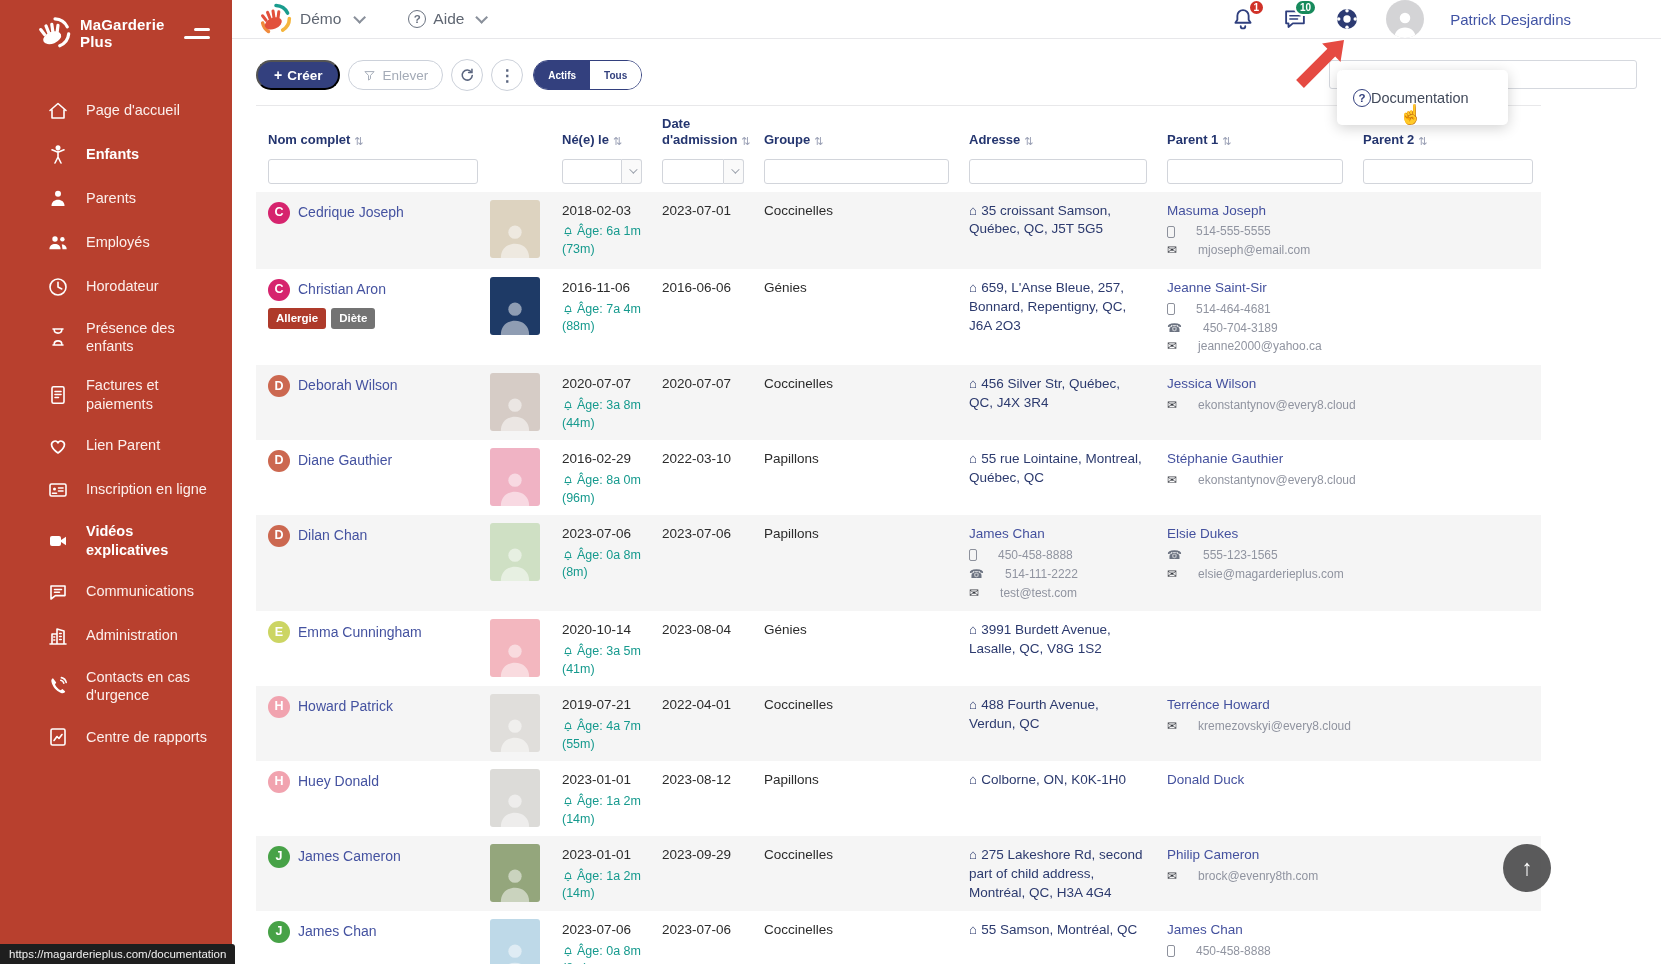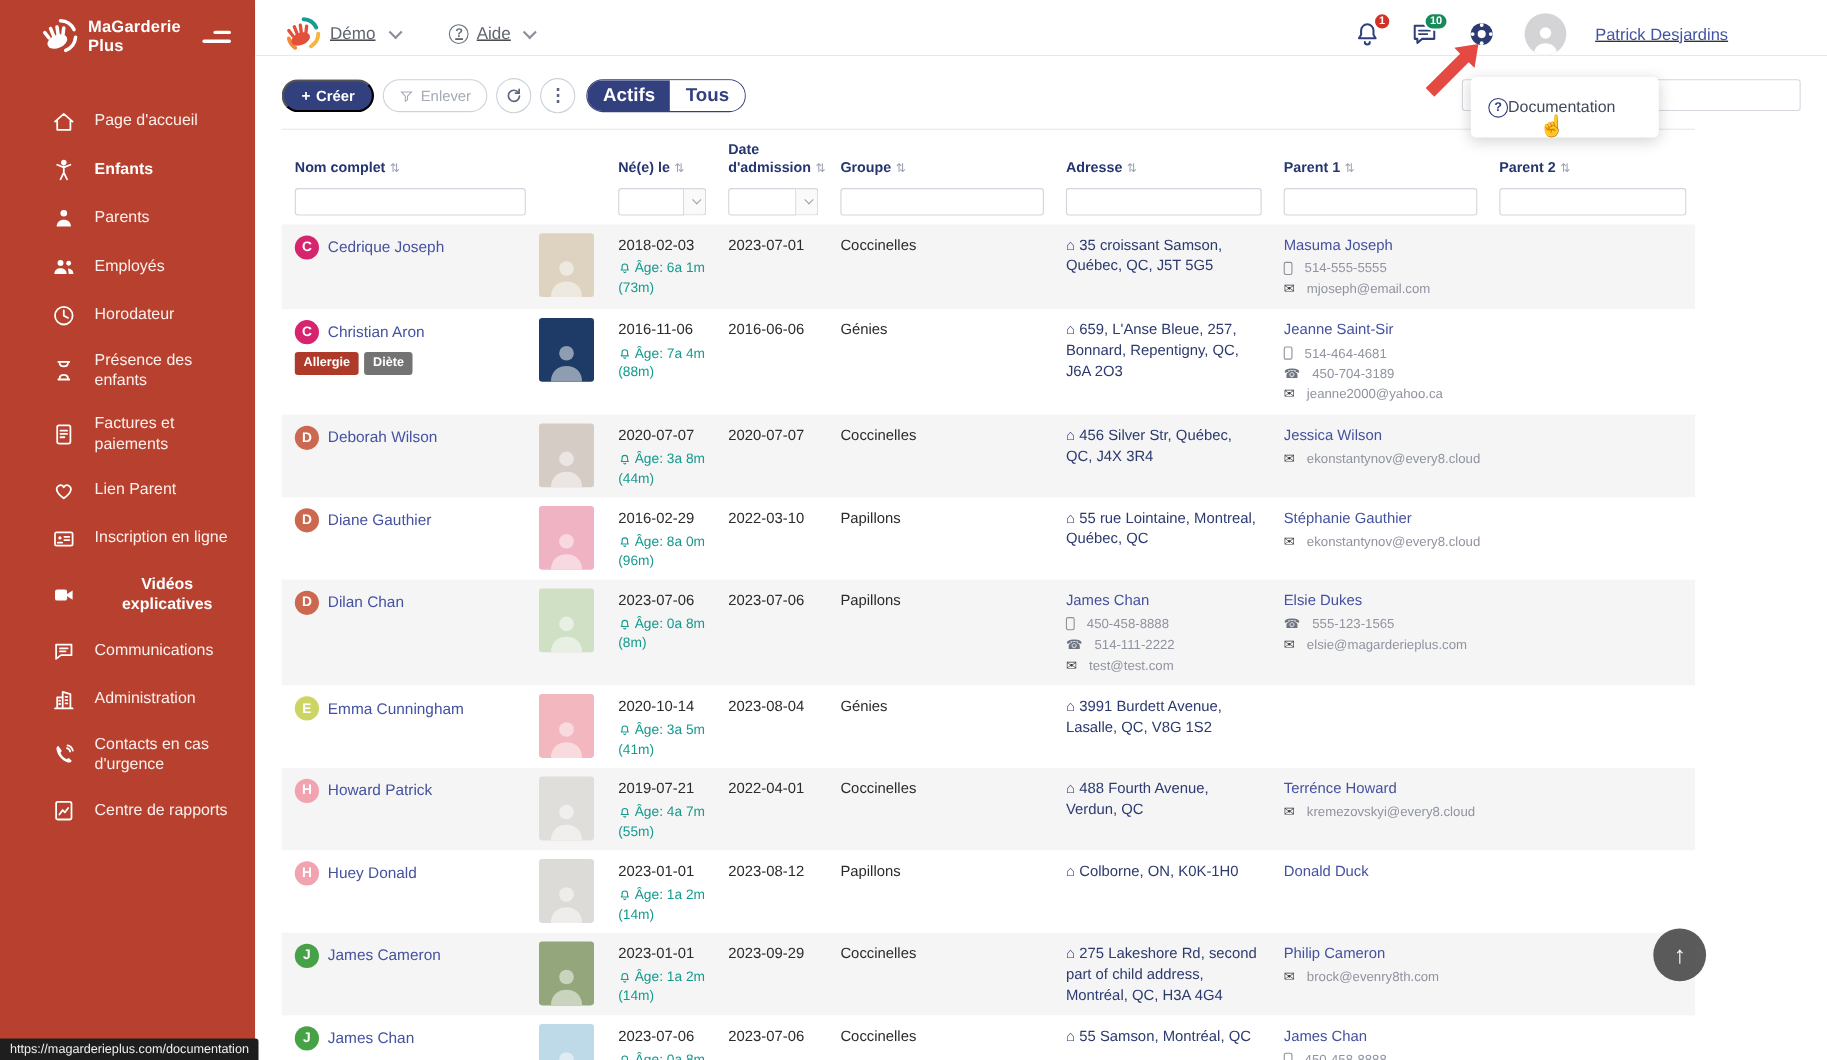--- a/index.html
+++ b/index.html
@@ -18,26 +18,26 @@
   .hamburger i { display:block; height:3px; border-radius:2px; background:#fff; }
   .hamburger i:nth-child(1){ width:16px; }
   .hamburger i:nth-child(2){ width:26px; }
   .side-nav { margin-top:28px; }
   .side-item { display:flex; align-items:center; padding:10px 14px 10px 34px; cursor:pointer; }
   .side-item .sicon { width:24px; height:24px; margin-right:16px; flex:none; }
   .sicon svg { width:24px; height:24px; stroke:#fff; fill:none; stroke-width:1.6;
     stroke-linecap:round; stroke-linejoin:round; }
   .sicon svg .f { fill:#fff; stroke:none; }
   .slabel { font-size:14.5px; color:#fcefec; line-height:1.3; }
-  .side-item.bold .slabel { font-weight:bold; color:#fff;text-align:center; }
+  .side-item.bold .slabel { font-weight:bold; color:#fff; }
 
   
   .main { flex:1; display:flex; flex-direction:column; min-width:0; }
   .topbar { height:66px; background:#fff; display:flex; align-items:center;
-    padding:12px 90px 0 28px; border-bottom:1px solid #e7e7ea; box-shadow:0 1px 3px rgba(0,0,0,.05);text-decoration:underline; }
+    padding:0 90px 0 28px; border-bottom:1px solid #e7e7ea; box-shadow:0 1px 3px rgba(0,0,0,.05); }
   .org { display:flex; align-items:center; gap:8px; cursor:pointer; }
   .org-logo svg { width:32px; height:32px; display:block; }
   .org-label, .help-label { font-size:15.5px; color:#5f6672; }
   .chev { width:9px; height:9px; border-right:2px solid #8a909b; border-bottom:2px solid #8a909b;
     transform:rotate(45deg) translateY(-3px); display:inline-block; margin-left:4px; }
   .help { display:flex; align-items:center; gap:7px; margin-left:46px; cursor:pointer; }
   .qmark { width:18px; height:18px; border:1.7px solid #6a7280; border-radius:50%;
     display:flex; align-items:center; justify-content:center; color:#6a7280;
     font-size:11.5px; font-weight:bold; }
   .qmark::before { content:"?"; }
@@ -62,21 +62,21 @@
     font-size:13.5px; border-radius:16px; height:30px; }
   .btn-create { background:#33407e; color:#fff; padding:0 16px; font-weight:bold; gap:5px; }
   .plus::before { content:"+"; font-weight:bold; font-size:14px; }
   .btn-remove { border:1px solid #ccd1da; color:#a4abb7; padding:0 14px; background:#fff; gap:6px; }
   .btn-remove svg { width:13px; height:13px; stroke:#a4abb7; fill:none; stroke-width:1.5; }
   .btn-round { width:32px; height:32px; border:1px solid #ccd1da; border-radius:50%; background:#fff;
     color:#5a657f; }
   .btn-round svg { width:16px; height:16px; stroke:#5a657f; fill:none; stroke-width:1.9; stroke-linecap:round; }
   .kebab::before { content:"\22EE"; font-size:16px; font-weight:bold; color:#5a657f; }
   .segment { display:flex; border:1px solid #33407e; border-radius:16px; overflow:hidden; height:30px; margin-left:2px; }
-  .seg { padding:0 14px; display:flex; align-items:center; font-size:17px; cursor:pointer; }
+  .seg { padding:0 14px; display:flex; align-items:center; font-size:10px; cursor:pointer; }
   .seg.on { background:#33407e; color:#fff; font-weight:bold; }
   .seg.off { background:#fff; color:#33407e; font-weight:bold; }
   .search-input { position:absolute; right:0; top:1px; width:308px; height:29px;
     border:1px solid #d5d8de; border-radius:3px; padding:0 10px; font-size:13px; color:#444;
     font-family:"Liberation Sans", sans-serif; }
   .search-input::placeholder { color:#9aa0ab; }
 
   
   .tablewrap { margin-top:14px; width:1285px; }
   .tgrid { display:grid; grid-template-columns:230px 64px 100px 102px 205px 198px 196px 190px; }
@@ -109,21 +109,21 @@
   .photo { width:50px; height:58px; border-radius:3px; overflow:hidden; display:flex;
     align-items:flex-end; justify-content:center; }
   .photo svg { width:40px; height:40px; }
   .bdate { margin-bottom:3px; }
   .age { color:#169a8e; font-size:12.5px; display:flex; align-items:center; gap:3px; }
   .age svg { width:12px; height:12px; stroke:#169a8e; fill:none; stroke-width:2; flex:none; }
   .addr { color:#2c3a6e; }
   .ic-house { color:#2c3a6e; margin-right:4px; }
   .ic-house::before { content:"\2302"; }
   .pname { color:#44519e; margin-bottom:3px; cursor:pointer; }
-  .contact { display:flex; align-items:center; gap:11px; color:#9094a0; font-size:12px;
+  .contact { display:flex; align-items:center; gap:21px; color:#9094a0; font-size:12px;
     margin-bottom:2px; }
   .cic { flex:none; display:inline-flex; align-items:center; justify-content:center; }
   .ic-mobile { width:8px; height:12px; border:1.3px solid #8d919c; border-radius:2px; }
   .ic-phone { color:#6b7280; font-size:12px; }
   .ic-phone::before { content:"\260E"; }
   .ic-email { color:#3a3d44; font-size:12px; }
   .ic-email::before { content:"\2709"; }
 
   
   .popup { position:absolute; left:1337px; top:70px; width:171px; height:55px; background:#fff;

